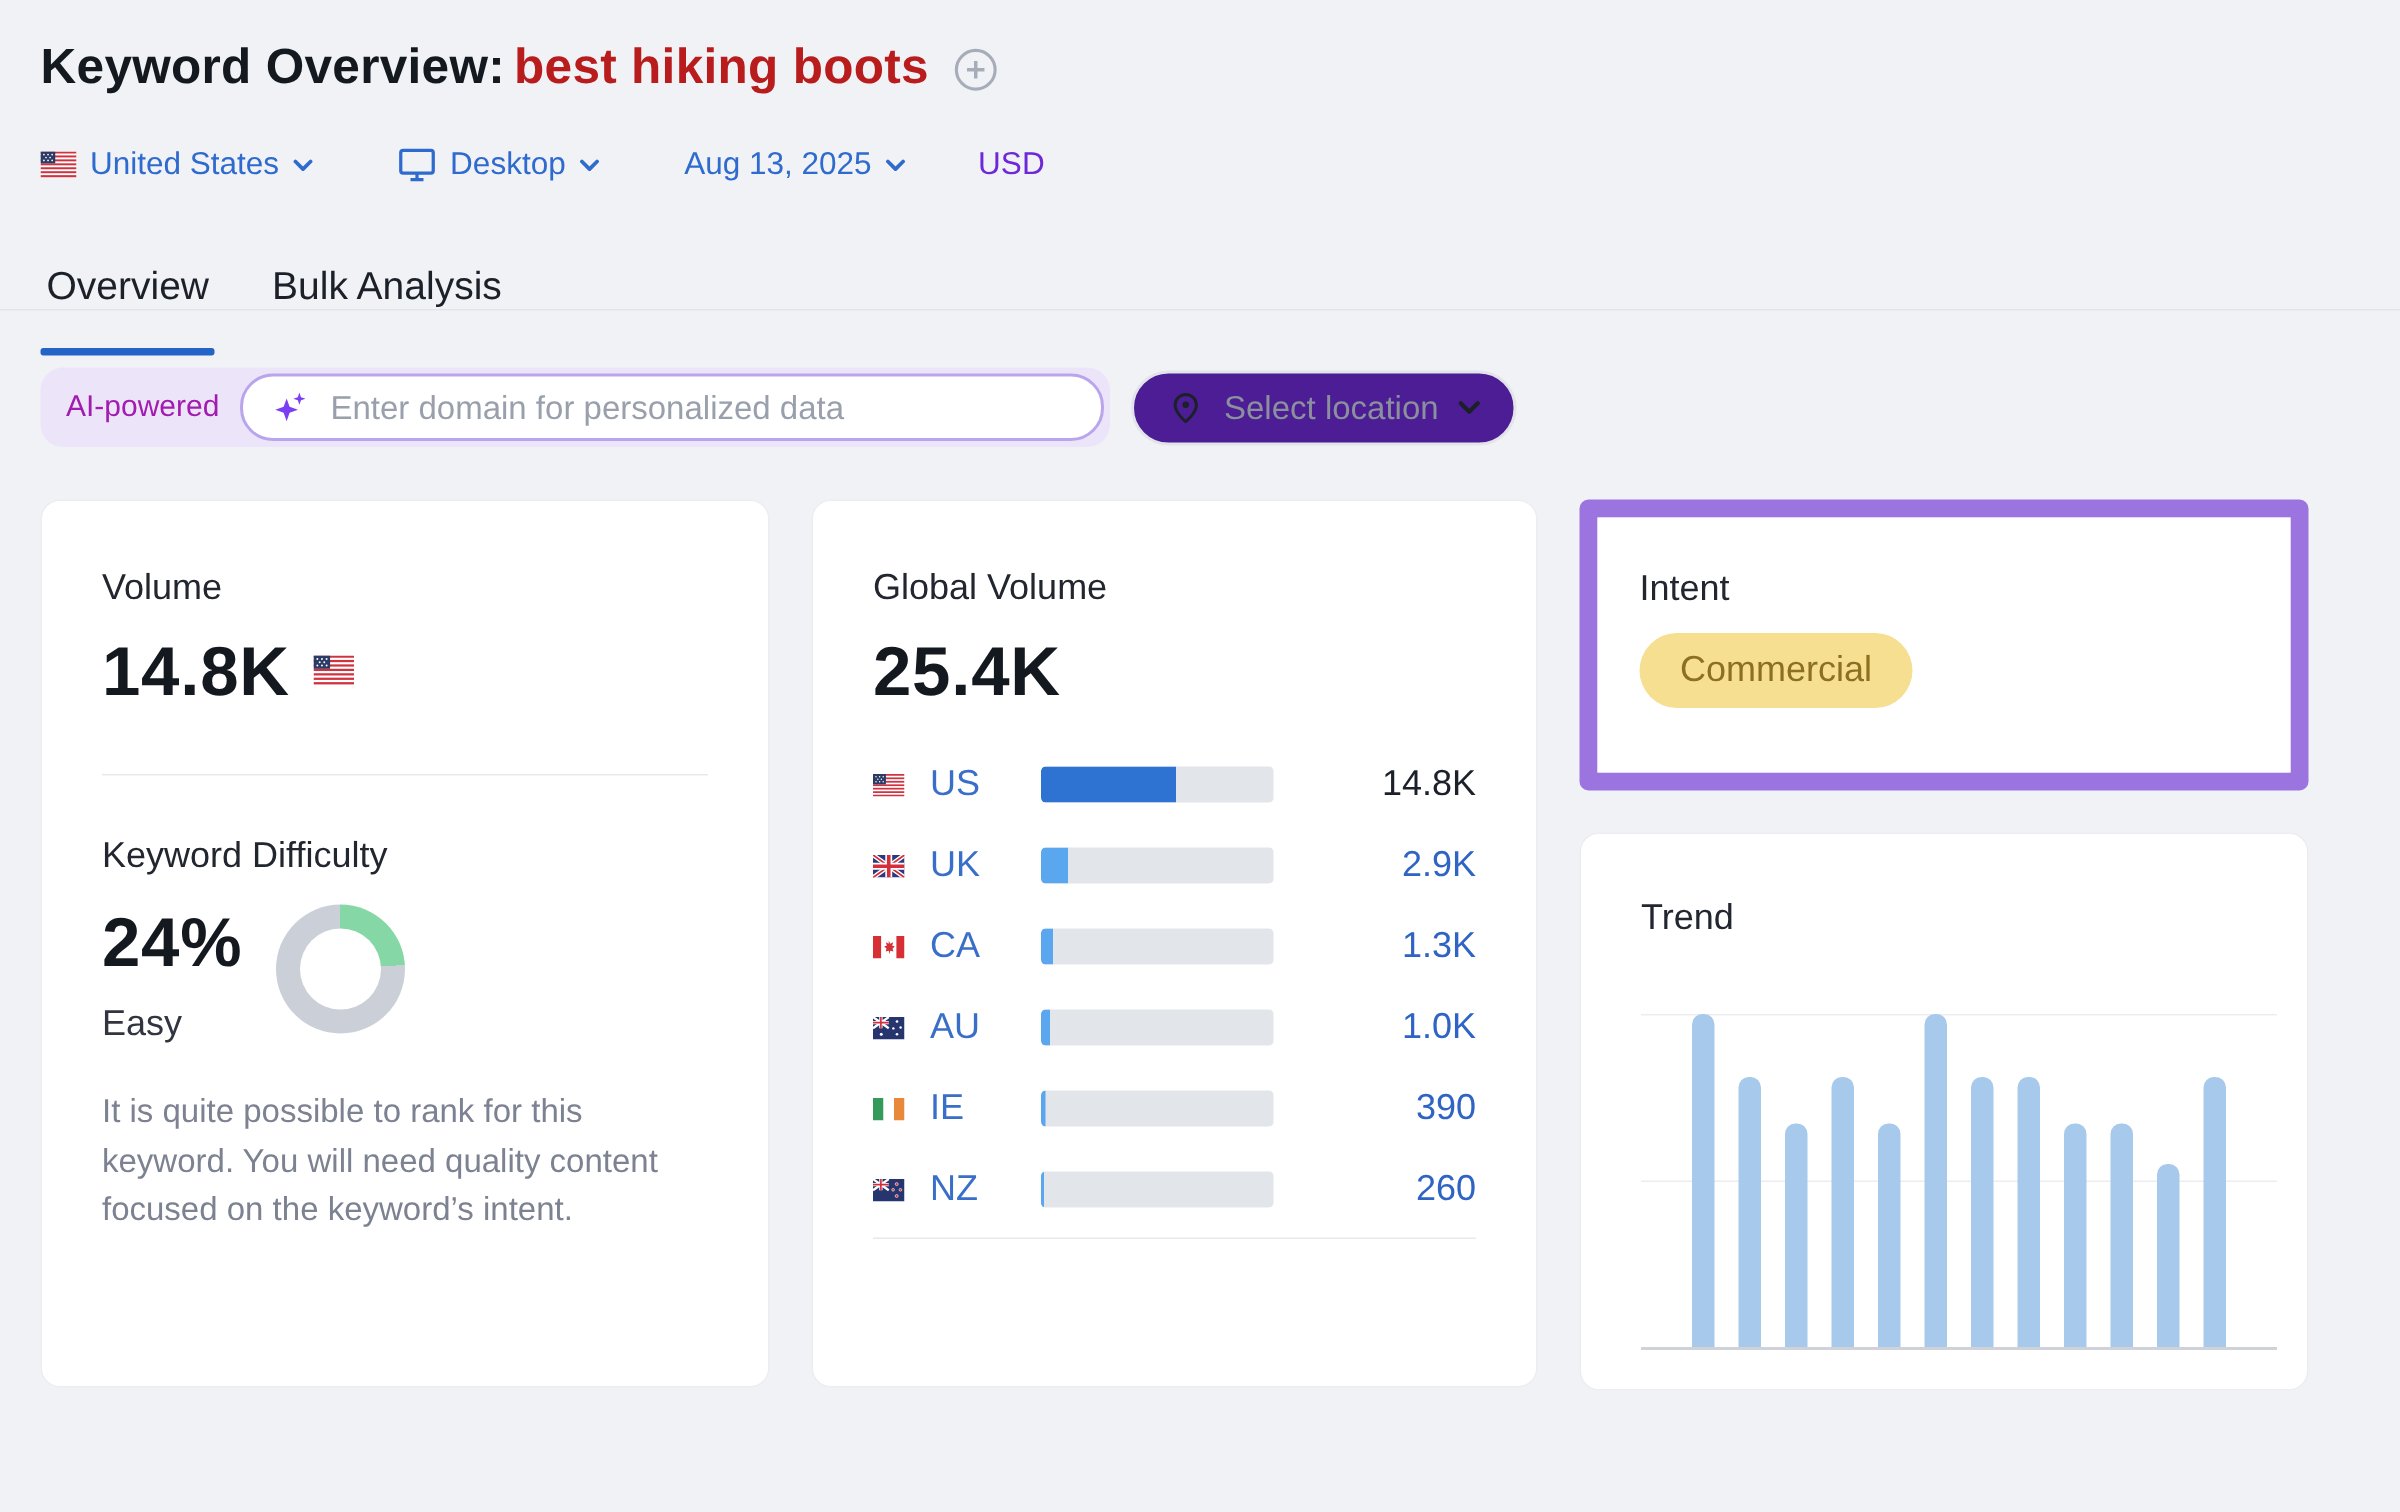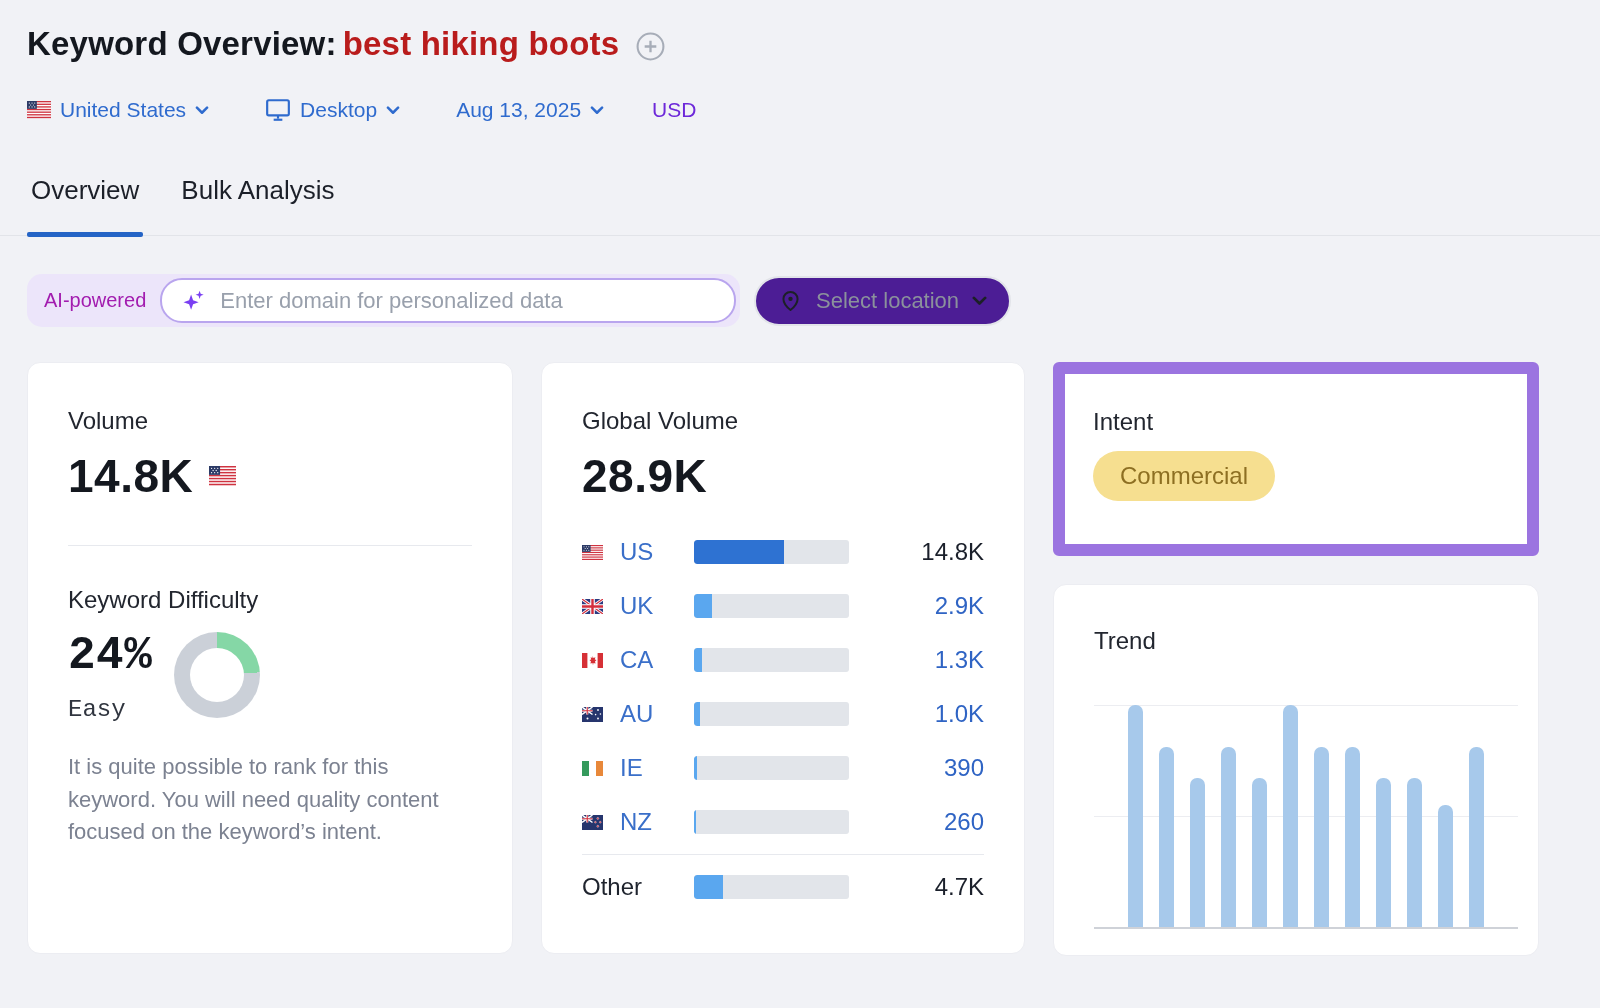--- a/index.html
+++ b/index.html
@@ -19,21 +19,21 @@
   h1 .t2 { color: #b91c1c; margin-left: 6px; }
   .plus-btn { background: none; border: none; cursor: pointer; display: flex; align-items: center; margin-top: 4px; }
 
   .filters { display: flex; align-items: center; margin-top: 30px; height: 28px; }
   .filter { display: inline-flex; align-items: center; gap: 9px; background: none; border: none;
             color: #2f6bce; font-family: inherit; font-size: 21px; cursor: pointer; margin-right: 56px; }
   .filter .flag { display: inline-flex; line-height: 0; }
   .currency { font-size: 21px; color: #6d28d9; margin-left: -8px; }
 
   
-  .tabs { display: flex; margin: 50px 0 0 0; padding-bottom: 29px; border-bottom: 1px solid #e2e4e9;
+  .tabs { display: flex; margin: 50px 0 0 0; border-bottom: 1px solid #e2e4e9;
           width: calc(100% + 57px); margin-left: -27px; padding-left: 27px; }
   .tab { font-size: 26px; line-height: 32px; color: #1c2029; padding: 0 4px; margin-right: 34px;
          position: relative; cursor: pointer; }
   .tab.active::after { content: ""; position: absolute; left: 0; right: 0; bottom: -31px; height: 5px;
          background: #2464c6; border-radius: 2px; }
 
   
   .toolbar { display: flex; align-items: center; margin-top: 38px; gap: 14px; }
   .ai-wrap { display: flex; align-items: center; background: #ece5fa; border-radius: 15px; height: 53px;
              padding: 4px 4px 4px 17px; width: 713px; }
@@ -48,21 +48,21 @@
 
   
   .grid { display: grid; grid-template-columns: 486px 484px 486px; column-gap: 28px; margin-top: 35px; }
   .card { background: #fff; border-radius: 13px; border: 1px solid #ecedf2; }
   .card h3 { font-size: 24px; font-weight: 400; color: #22262f; }
   .big { font-size: 46px; font-weight: 700; color: #14181f; letter-spacing: .5px; }
 
   .card-left, .card-mid { height: 592px; padding: 44px 40px; }
   .card-left .vol-row { display: flex; align-items: center; gap: 16px; margin-top: 14px; }
   .card-left hr { border: none; border-top: 1px solid #e7e9ee; margin: 42px 0 40px 0; }
-  .kd-flex { display: flex; align-items: flex-start; gap: 22px; margin-top: 16px; font-family: Liberation Mono, monospace; }
+  .kd-flex { display: flex; align-items: flex-start; gap: 22px; margin-top: 16px; }
   .kd-easy { font-size: 24px; color: #30353f; margin-top: 14px; }
   .donut { width: 86px; height: 86px; border-radius: 50%; position: relative; margin-top: 2px; }
   .donut .hole { position: absolute; inset: 16px; background: #fff; border-radius: 50%; }
   .kd-desc { margin-top: 28px; font-size: 22px; line-height: 1.48; color: #7c8291; }
 
   
   .gv-rows { margin-top: 22px; }
   .gv-row { display: flex; align-items: center; height: 54px; }
   .gv-left { width: 112px; display: flex; align-items: center; gap: 17px; }
   .gv-left .gv-flag { display: inline-flex; line-height: 0; }
@@ -242,21 +242,21 @@
         </div>
         <div class="donut" id="kd-donut" style="background: conic-gradient(rgb(133, 215, 166) 0deg, rgb(133, 215, 166) 24%, rgb(203, 208, 216) 24%, rgb(203, 208, 216) 100%);">
           <div class="hole"></div>
         </div>
       </div>
       <p class="kd-desc">It is quite possible to rank for this keyword. You will need quality content focused on the keyword’s intent.</p>
     </section>
 
     <section class="card card-mid">
       <h3>Global Volume</h3>
-      <div class="big" style="margin-top:14px">28.9K</div>
+      <div class="big" style="margin-top:14px">25.4K</div>
       <div class="gv-rows" id="gv-rows">
           <div class="gv-row">
             <div class="gv-left">
               <span class="gv-flag">
                 <svg viewBox="0 0 21 15" width="21">
                   <rect width="21" height="15" fill="#fff"></rect>
                   <g fill="#cf3340">
                     <rect width="21" height="1.16"></rect>
                     <rect y="2.3" width="21" height="1.16"></rect>
                     <rect y="4.6" width="21" height="1.16"></rect>
@@ -377,29 +377,20 @@
                 </svg>
               </span>
               <span class="gv-code">NZ</span>
             </div>
             <div class="gv-track">
               <div class="gv-fill" style="width:1.4%;background:#5aa7ef"></div>
             </div>
             <span class="gv-val link">260</span>
           </div>
           <div class="gv-divider"></div>
-          <div class="gv-row">
-            <div class="gv-left">
-              <span class="gv-code dark">Other</span>
-            </div>
-            <div class="gv-track">
-              <div class="gv-fill" style="width:18.5%;background:#5aa7ef"></div>
-            </div>
-            <span class="gv-val dark">4.7K</span>
-          </div>
         </div>
     </section>
 
     <div class="col-right">
       <div class="intent-outline">
         <section class="card intent-card">
           <h3>Intent</h3>
           <span class="intent-badge">Commercial</span>
         </section>
       </div>

